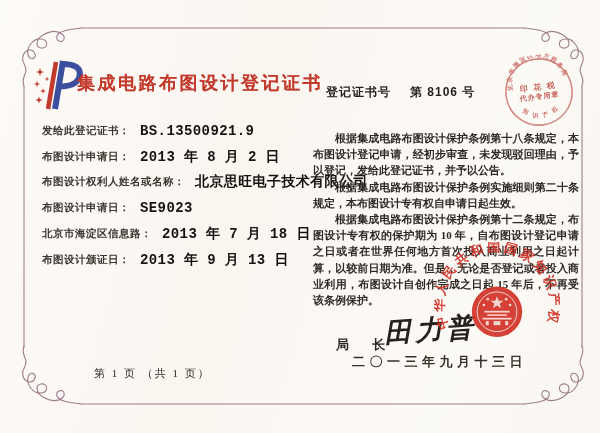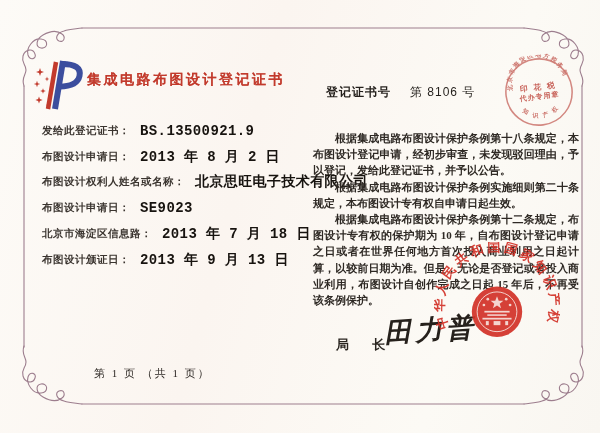--- a/index.html
+++ b/index.html
@@ -4,33 +4,33 @@
 <style>
   html,body{margin:0;padding:0;background:#ffffff;}
   .page{
     position:relative;width:600px;height:433px;overflow:hidden;
     background:linear-gradient(105deg,#fdfbf7 0%,#fbf5f0 40%,#fcfaf5 75%,#f9f6f1 100%);
     font-family:"Liberation Serif",serif;
   }
   .frame{position:absolute;left:0;top:0;}
   .logo{position:absolute;left:33px;top:57px;}
   .title{
-    position:absolute;left:87px;top:71px;font-size:14px;font-weight:bold;
+    position:absolute;left:77px;top:71px;font-size:18px;font-weight:bold;
     color:#c23a2c;letter-spacing:2.5px;white-space:nowrap;
     text-shadow:0 0 0.5px rgba(194,58,44,.6);
   }
   .fields{position:absolute;left:42px;top:118px;width:300px;}
   .field{height:25.8px;display:flex;align-items:center;white-space:nowrap;}
   .flabel{font-size:10.5px;font-weight:600;color:#3a342f;letter-spacing:0.5px;}
   .fvalue{font-size:14px;font-weight:bold;color:#17130f;letter-spacing:0.4px;
     font-family:Liberation Mono, monospace;margin-left:10px;}
   .page-footer{position:absolute;left:94px;top:366px;font-size:11px;color:#2f2a26;letter-spacing:2px;}
   .certno{position:absolute;left:326px;top:84px;font-size:12px;color:#231f1b;white-space:nowrap;}
   .certno .cl{font-weight:600;letter-spacing:1px;}
-  .certno .cv{font-weight:normal;margin-left:16px;font-family:"Liberation Sans",sans-serif;letter-spacing:1px;}
+  .certno .cv{font-weight:bold;margin-left:16px;font-family:"Liberation Sans",sans-serif;letter-spacing:1px;}
   .paras{
     position:absolute;left:313px;top:118px;width:266px;
     font-size:11px;line-height:16.2px;color:#2e2924;text-align:justify;font-weight:600;margin-top:12px;
   }
   .paras p{margin:0;text-indent:22px;}
   .signer-title{position:absolute;left:336px;top:336px;font-size:13px;letter-spacing:10px;
     color:#2a2520;font-weight:600;white-space:nowrap;}
   .signature{
     position:absolute;left:384px;top:312px;font-size:27px;font-style:italic;font-weight:600;
     color:#26211c;transform:rotate(-4deg);font-family:"DejaVu Serif",serif;letter-spacing:4px;
@@ -115,20 +115,21 @@
   </div>
 
   <div class="paras">
     <p>根据集成电路布图设计保护条例第十八条规定，本布图设计登记申请，经初步审查，未发现驳回理由，予以登记，发给此登记证书，并予以公告。</p>
     <p>根据集成电路布图设计保护条例实施细则第二十条规定，本布图设计专有权自申请日起生效。</p>
     <p>根据集成电路布图设计保护条例第十二条规定，布图设计专有权的保护期为 10 年，自布图设计登记申请之日或者在世界任何地方首次投入商业利用之日起计算，以较前日期为准。但是，无论是否登记或者投入商业利用，布图设计自创作完成之日起 15 年后，不再受该条例保护。</p>
   </div>
 
   <div class="signer-title">局  长</div>
   <div class="signature">田力普</div>
+  <div class="issue-date">二〇一三年九月十三日</div>
 
   <svg class="big-seal" width="126" height="126" viewBox="0 0 130 130">
     <defs>
       <path id="sealArc" d="M15.2,88.2 A55,55 0 1 1 114.8,88.2" fill="none"></path>
     </defs>
     <text fill="#d23127" font-size="13.5" font-weight="bold" letter-spacing="3.2" font-family="'Liberation Serif',serif">
       <textPath href="#sealArc">中华人民共和国国家知识产权局</textPath>
     </text>
     <g transform="translate(65,72)">
       <circle r="26" fill="#d23127"></circle>

